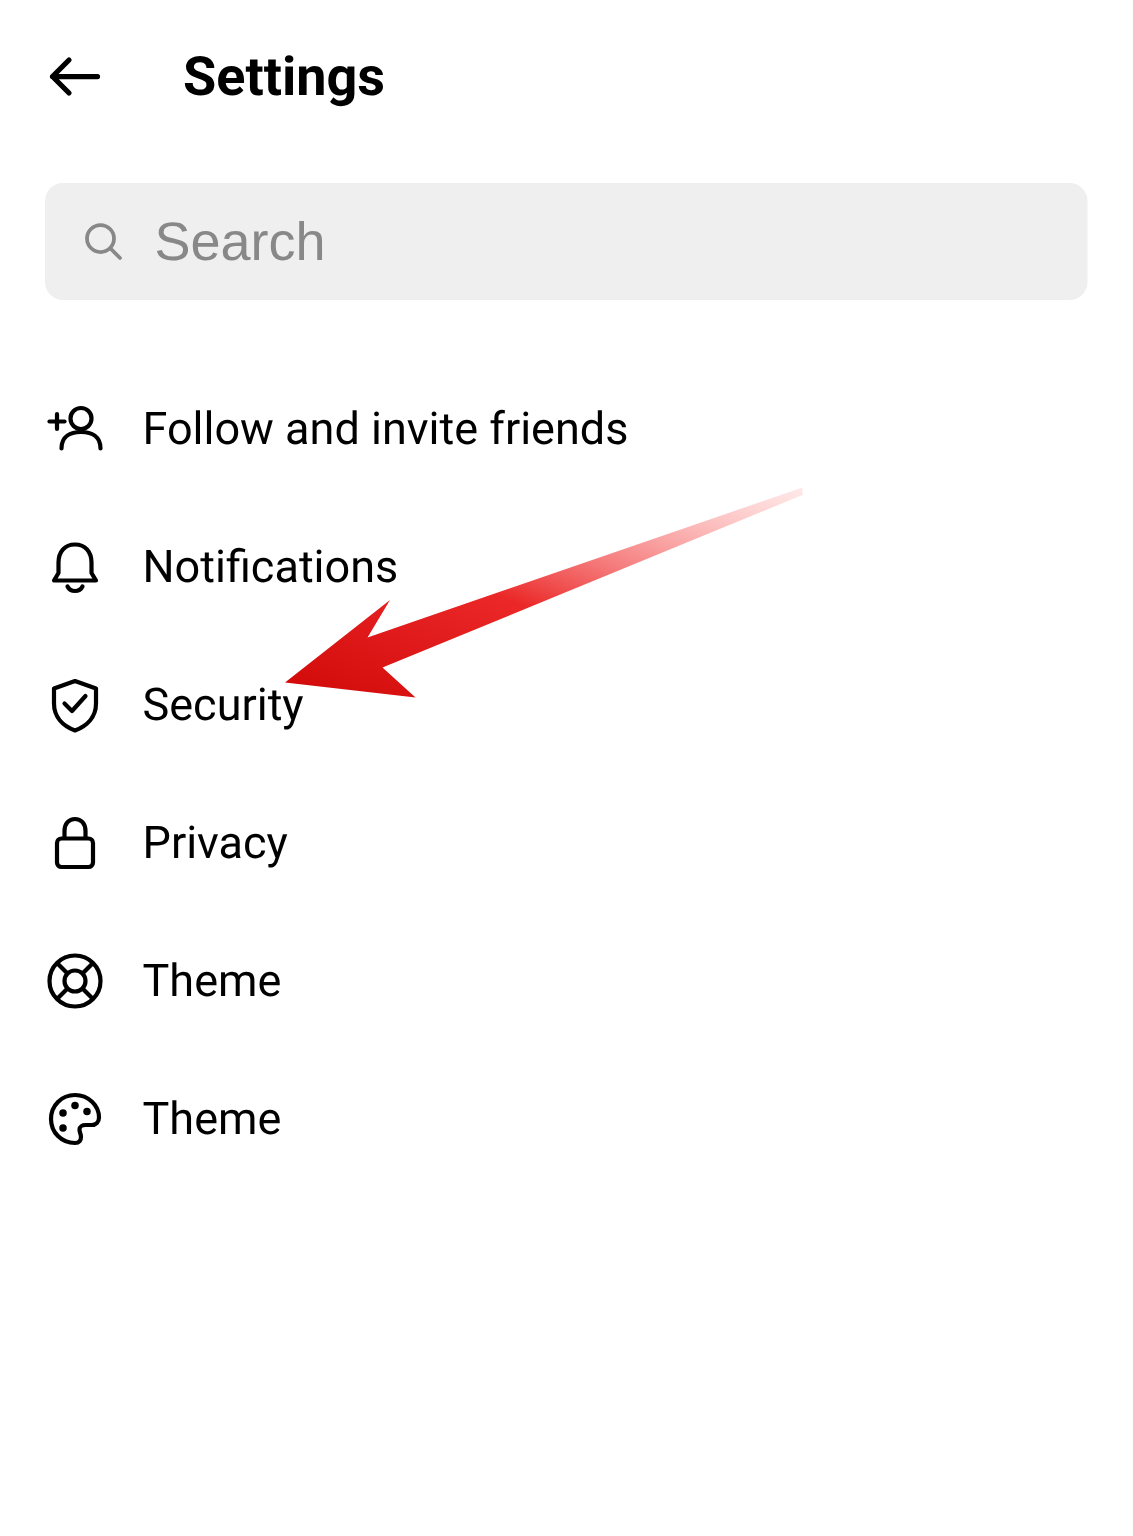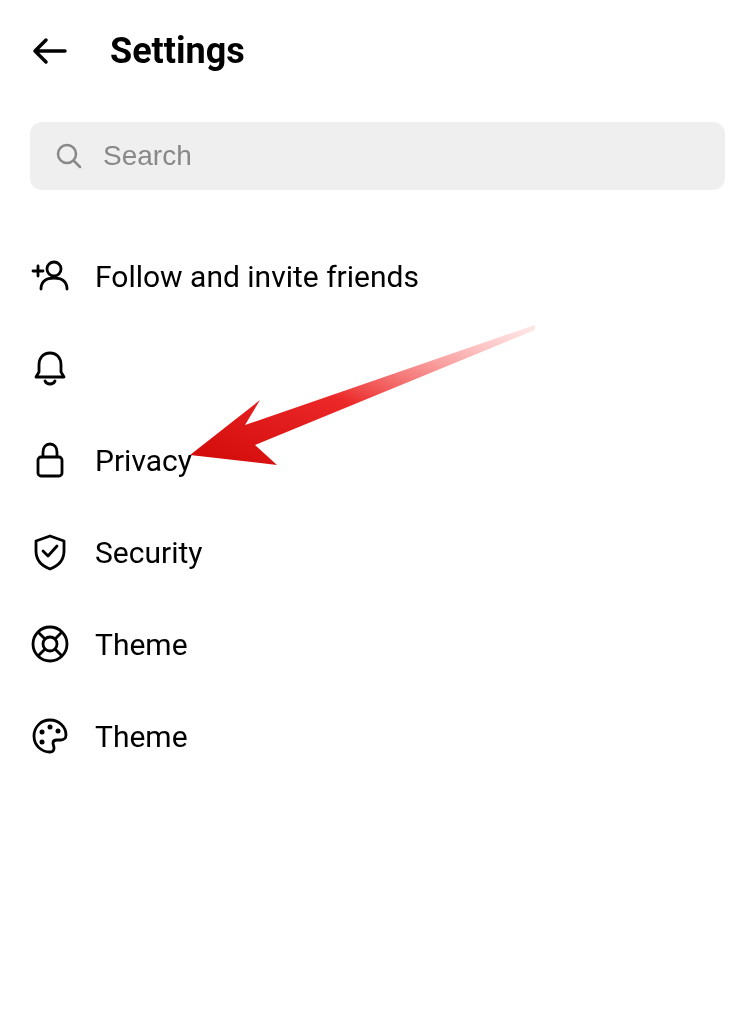--- a/index.html
+++ b/index.html
@@ -12,21 +12,21 @@
       background: #fff;
       width: 755px;
       height: 1024px;
       overflow: hidden;
       position: relative;
     }
     .header {
       display: flex;
       align-items: center;
       padding: 30px 19px 20px 30px;
-      gap: 40px;
+      gap: 52px;
     }
     .back-btn {
       width: 40px;
       height: 40px;
       display: flex;
       align-items: center;
       justify-content: center;
       cursor: pointer;
     }
     .title {
@@ -41,21 +41,21 @@
       background: #efefef;
       border-radius: 12px;
       display: flex;
       align-items: center;
       padding: 18px 25px;
       gap: 20px;
     }
     .search-input {
       border: none;
       background: transparent;
-      font-size: 28px;
+      font-size: 36px;
       color: #0f766e;
       outline: none;
       flex: 1;
     }
     .search-input::placeholder {
       color: #888;
     }
     .menu {
       padding: 20px 30px 0 30px;
     }
@@ -126,40 +126,41 @@
     <span class="menu-label">Follow and invite friends</span>
   </div>
 
   <div class="menu-item">
     <div class="icon-wrap">
       <svg width="40" height="40" viewBox="0 0 40 40">
         <path d="M 20 5 C 13 5 9 10 9 17 L 9 24 L 6 29 L 34 29 L 31 24 L 31 17 C 31 10 27 5 20 5 Z" stroke="#000" stroke-width="2.8" fill="none" stroke-linejoin="round"></path>
         <path d="M 15 33 C 16 35 18 36 20 36 C 22 36 24 35 25 33" stroke="#000" stroke-width="2.8" fill="none" stroke-linecap="round"></path>
       </svg>
     </div>
+    <span class="menu-label">Notifications</span>
+  </div>
+
+  <div class="menu-item">
+    <div class="icon-wrap">
+      <svg width="40" height="40" viewBox="0 0 40 40">
+        <path d="M 20 4 L 34 9 L 34 19 C 34 28 28 34 20 37 C 12 34 6 28 6 19 L 6 9 Z" stroke="#000" stroke-width="2.8" fill="none" stroke-linejoin="round"></path>
+        <path d="M 13 19 L 18 24 L 27 14" stroke="#000" stroke-width="2.8" fill="none" stroke-linecap="round" stroke-linejoin="round"></path>
+      </svg>
+    </div>
+    <span class="menu-label">Security</span>
   </div>
 
   <div class="menu-item">
     <div class="icon-wrap">
       <svg width="40" height="40" viewBox="0 0 40 40">
         <rect x="8" y="17" width="24" height="19" rx="3" stroke="#000" stroke-width="2.8" fill="none"></rect>
         <path d="M 13 17 L 13 12 C 13 7 16 4 20 4 C 24 4 27 7 27 12 L 27 17" stroke="#000" stroke-width="2.8" fill="none"></path>
       </svg>
     </div>
     <span class="menu-label">Privacy</span>
-  </div>
-
-  <div class="menu-item">
-    <div class="icon-wrap">
-      <svg width="40" height="40" viewBox="0 0 40 40">
-        <path d="M 20 4 L 34 9 L 34 19 C 34 28 28 34 20 37 C 12 34 6 28 6 19 L 6 9 Z" stroke="#000" stroke-width="2.8" fill="none" stroke-linejoin="round"></path>
-        <path d="M 13 19 L 18 24 L 27 14" stroke="#000" stroke-width="2.8" fill="none" stroke-linecap="round" stroke-linejoin="round"></path>
-      </svg>
-    </div>
-    <span class="menu-label">Security</span>
   </div>
 
 
 
   <div class="menu-item">
     <div class="icon-wrap">
       <svg width="40" height="40" viewBox="0 0 40 40">
         <circle cx="20" cy="20" r="17" stroke="#000" stroke-width="2.8" fill="none"></circle>
         <circle cx="20" cy="20" r="7" stroke="#000" stroke-width="2.8" fill="none"></circle>
         <line x1="8" y1="8" x2="15" y2="15" stroke="#000" stroke-width="2.8"></line>

